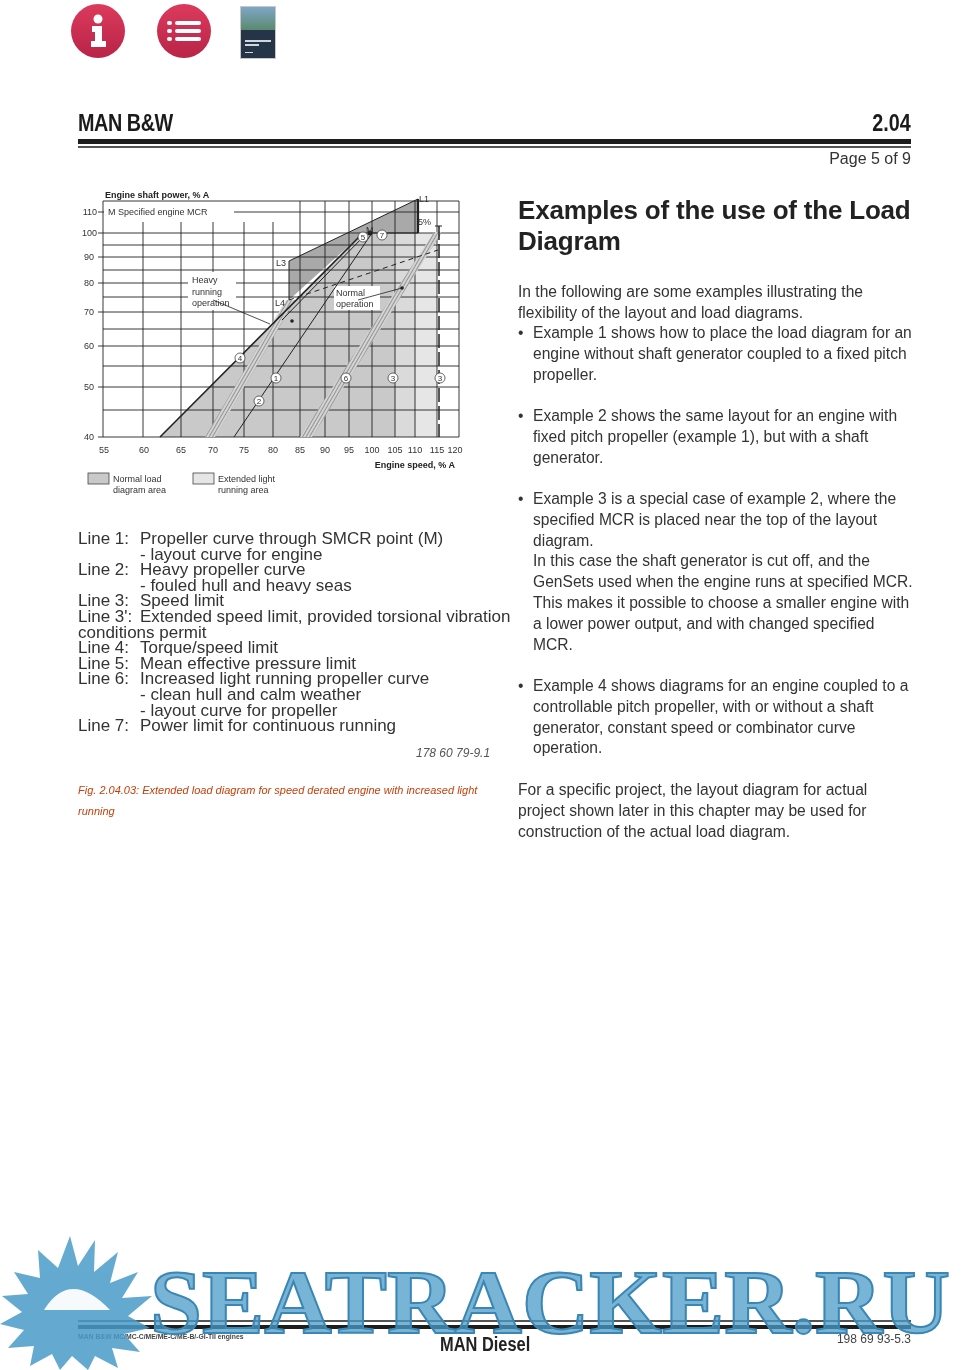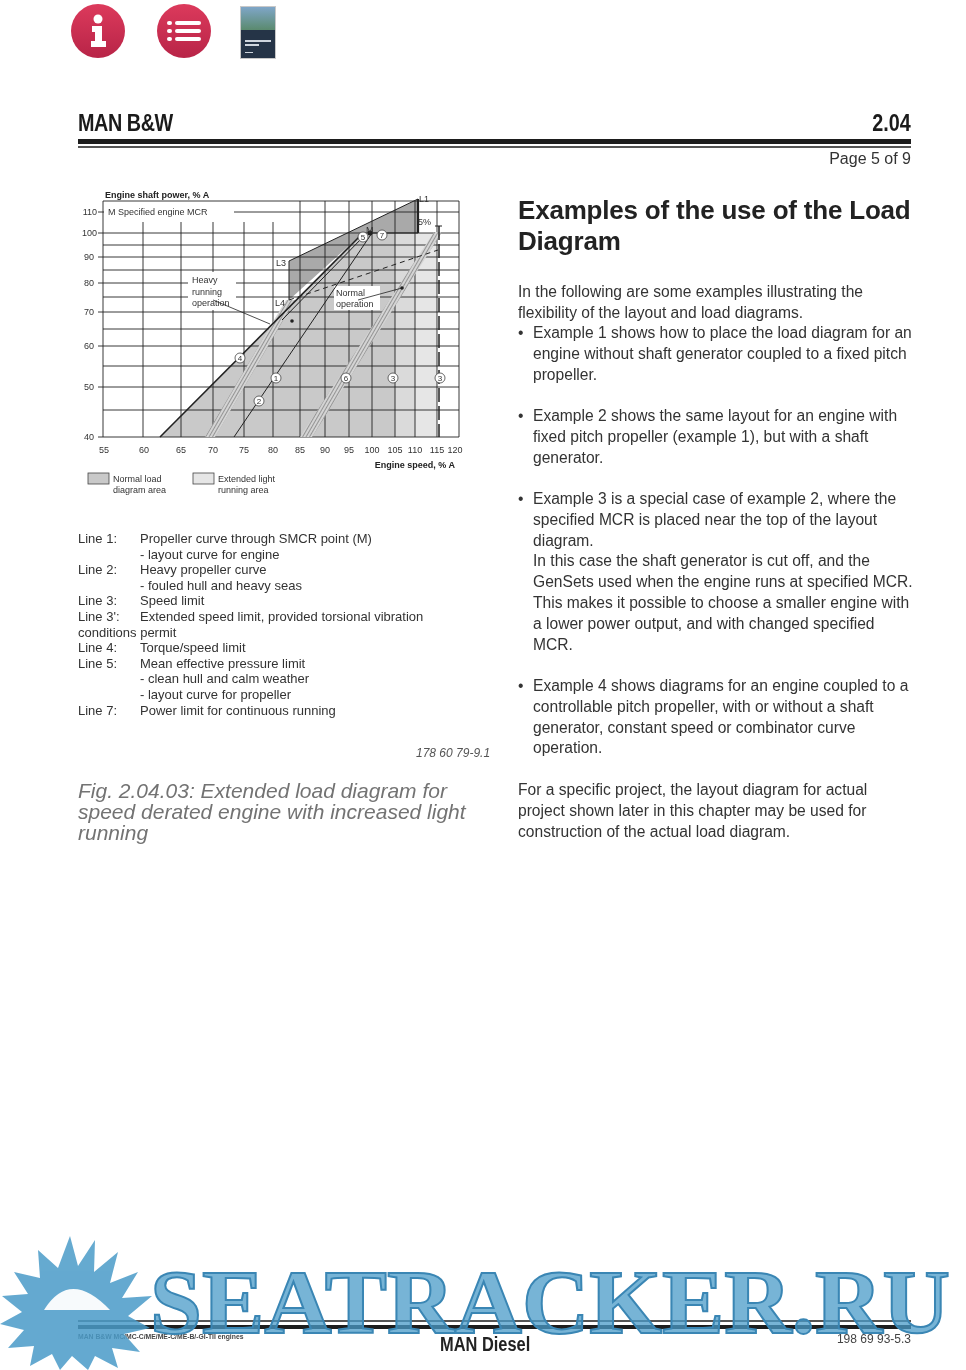--- a/index.html
+++ b/index.html
@@ -13,26 +13,26 @@
   .section { position:absolute; right:55px; top:110px; font-size:23px; font-weight:bold; color:#1b1b1b; transform:scaleX(0.86); transform-origin:right; }
   .rule-thick { position:absolute; left:78px; width:833px; top:139px; height:5px; background:#1d1d1d; }
   .rule-thin { position:absolute; left:78px; width:833px; top:146px; height:1.5px; background:#555; }
   .page-no { position:absolute; right:55px; top:150px; font-size:16px; color:#333;margin-left:10px; }
   
   .heading { position:absolute; left:518px; top:195px; font-size:26px; font-weight:bold; color:#222; letter-spacing:-0.2px; }
   .para { position:absolute; left:518px; width:400px; font-size:15.6px; line-height:20.8px; color:#333; }
   .bullet { position:absolute; left:518px; width:400px; font-size:15.6px; line-height:20.8px; color:#333; padding-left:15px; box-sizing:border-box; }
   .bullet .dot { position:absolute; left:0; top:0; }
   
-  .lines { position:absolute; left:78px; top:531px; font-size:13px; line-height:15.6px; color:#333; }
+  .lines { position:absolute; left:78px; top:531px; font-size:17px; line-height:15.6px; color:#333; }
   .line-row { display:flex; }
   .line-row .lbl { width:62px; flex:none; }
   .line-row.cont { padding-left:62px; }
   .fig-code { position:absolute; left:416px; top:746px; font-size:12px; font-style:italic; color:#555; }
-  .caption { position:absolute; left:78px; top:780px; width:400px; font-size:21px; line-height:21px; font-style:italic; color:#737373; }
+  .caption { position:absolute; left:78px; top:780px; width:400px; font-size:11px; line-height:21px; font-style:italic; color:#c2410c; }
   
   .chart { position:absolute; left:0; top:0; }
   .ax-lbl { font-family:"Liberation Sans", sans-serif; font-size:9px; fill:#333; }
   .ax-title { font-family:"Liberation Sans", sans-serif; font-size:9px; font-weight:bold; fill:#222; }
   .ann { font-family:"Liberation Sans", sans-serif; font-size:9px; fill:#333; }
   
   .foot-thick { position:absolute; left:78px; width:833px; top:1325px; height:4px; background:#1d1d1d; }
   .foot-thin { position:absolute; left:78px; width:833px; top:1320px; height:1.5px; background:#555; }
   .foot-left { position:absolute; left:78px; top:1332px; font-size:8px; font-weight:bold; color:#444; transform:scaleX(0.85); transform-origin:left; }
   .foot-right { position:absolute; right:55px; top:1332px; font-size:12px; font-weight:normal; color:#444; }
@@ -263,20 +263,24 @@
       <span>conditions permit</span>
     </div>
   <div class="line-row">
       <span class="lbl">Line 4:</span>
       <span>Torque/speed limit</span>
     </div>
   <div class="line-row">
       <span class="lbl">Line 5:</span>
       <span>Mean effective pressure limit</span>
     </div>
+  <div class="line-row">
+      <span class="lbl">Line 6:</span>
+      <span>Increased light running propeller curve</span>
+    </div>
   <div class="line-row cont">
       <span>- clean hull and calm weather</span>
     </div>
   <div class="line-row cont">
       <span>- layout curve for propeller</span>
     </div>
   <div class="line-row">
       <span class="lbl">Line 7:</span>
       <span>Power limit for continuous running</span>
     </div>

